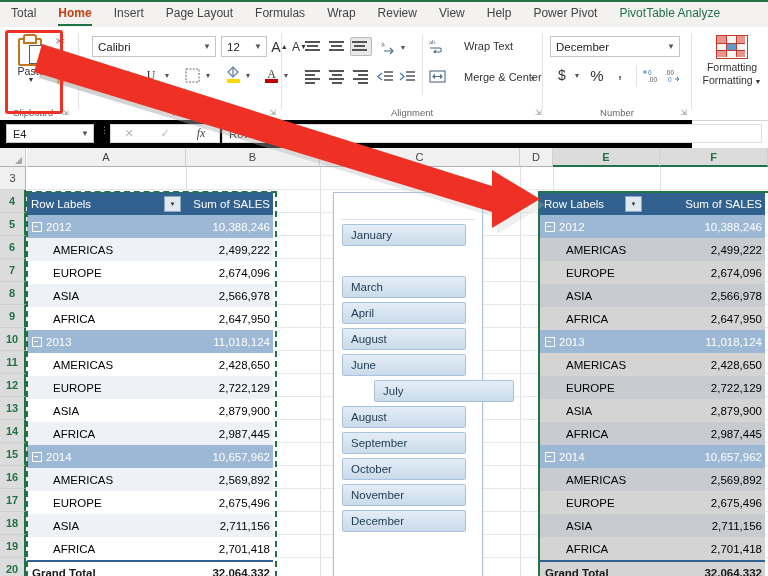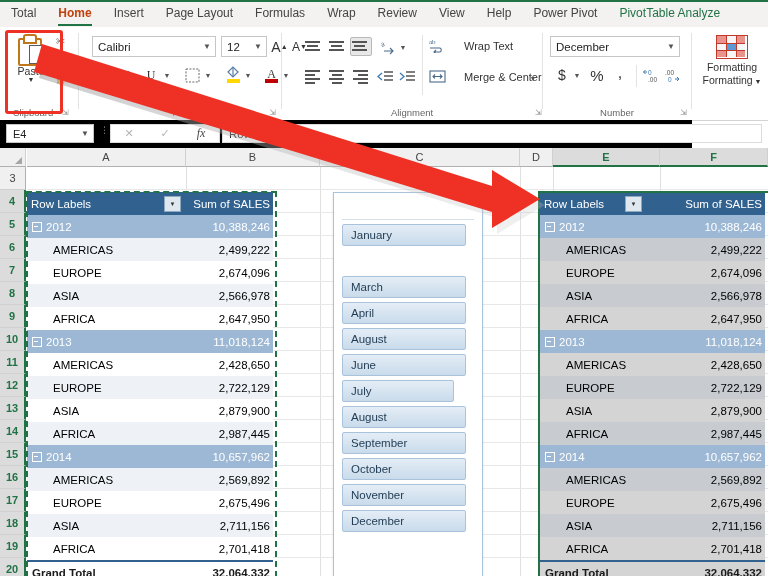--- a/index.html
+++ b/index.html
@@ -589,21 +589,21 @@
       </div>
     <div class="ants" style="left:26px;top:43px;width:247px;height:392px;"></div>
 
     <div class="slicer" id="slicer" style="left:333px;top:44px;width:148px;height:392px;">
         <div class="slicer-rule"></div>
         <div class="slicer-item" style="top: 31px; width: 124px;">January</div>
         <div class="slicer-item" style="top: 83px; width: 124px;">March</div>
         <div class="slicer-item" style="top: 109px; width: 124px;">April</div>
         <div class="slicer-item" style="top: 135px; width: 124px;">August</div>
         <div class="slicer-item" style="top: 161px; width: 124px;">June</div>
-        <div class="slicer-item" style="top: 187px; width: 112px;">July</div>
+        <div class="slicer-item" style="top: 187px; width: 140px; margin-left: 32px;">July</div>
         <div class="slicer-item" style="top: 213px; width: 124px;">August</div>
         <div class="slicer-item" style="top: 239px; width: 124px;">September</div>
         <div class="slicer-item" style="top: 265px; width: 124px;">October</div>
         <div class="slicer-item" style="top: 291px; width: 124px;">November</div>
         <div class="slicer-item" style="top: 317px; width: 124px;">December</div>
       </div>
 
     <div class="pivot sel-shade" id="pivot-right" style="left: 540px; top: 44px; width: 225px; height: 391px;">
         <div class="prow" style="top: 0px;">
           <div class="pcell-l hdr" style="width: 107px; padding-left: 4px;">Row Labels</div>

